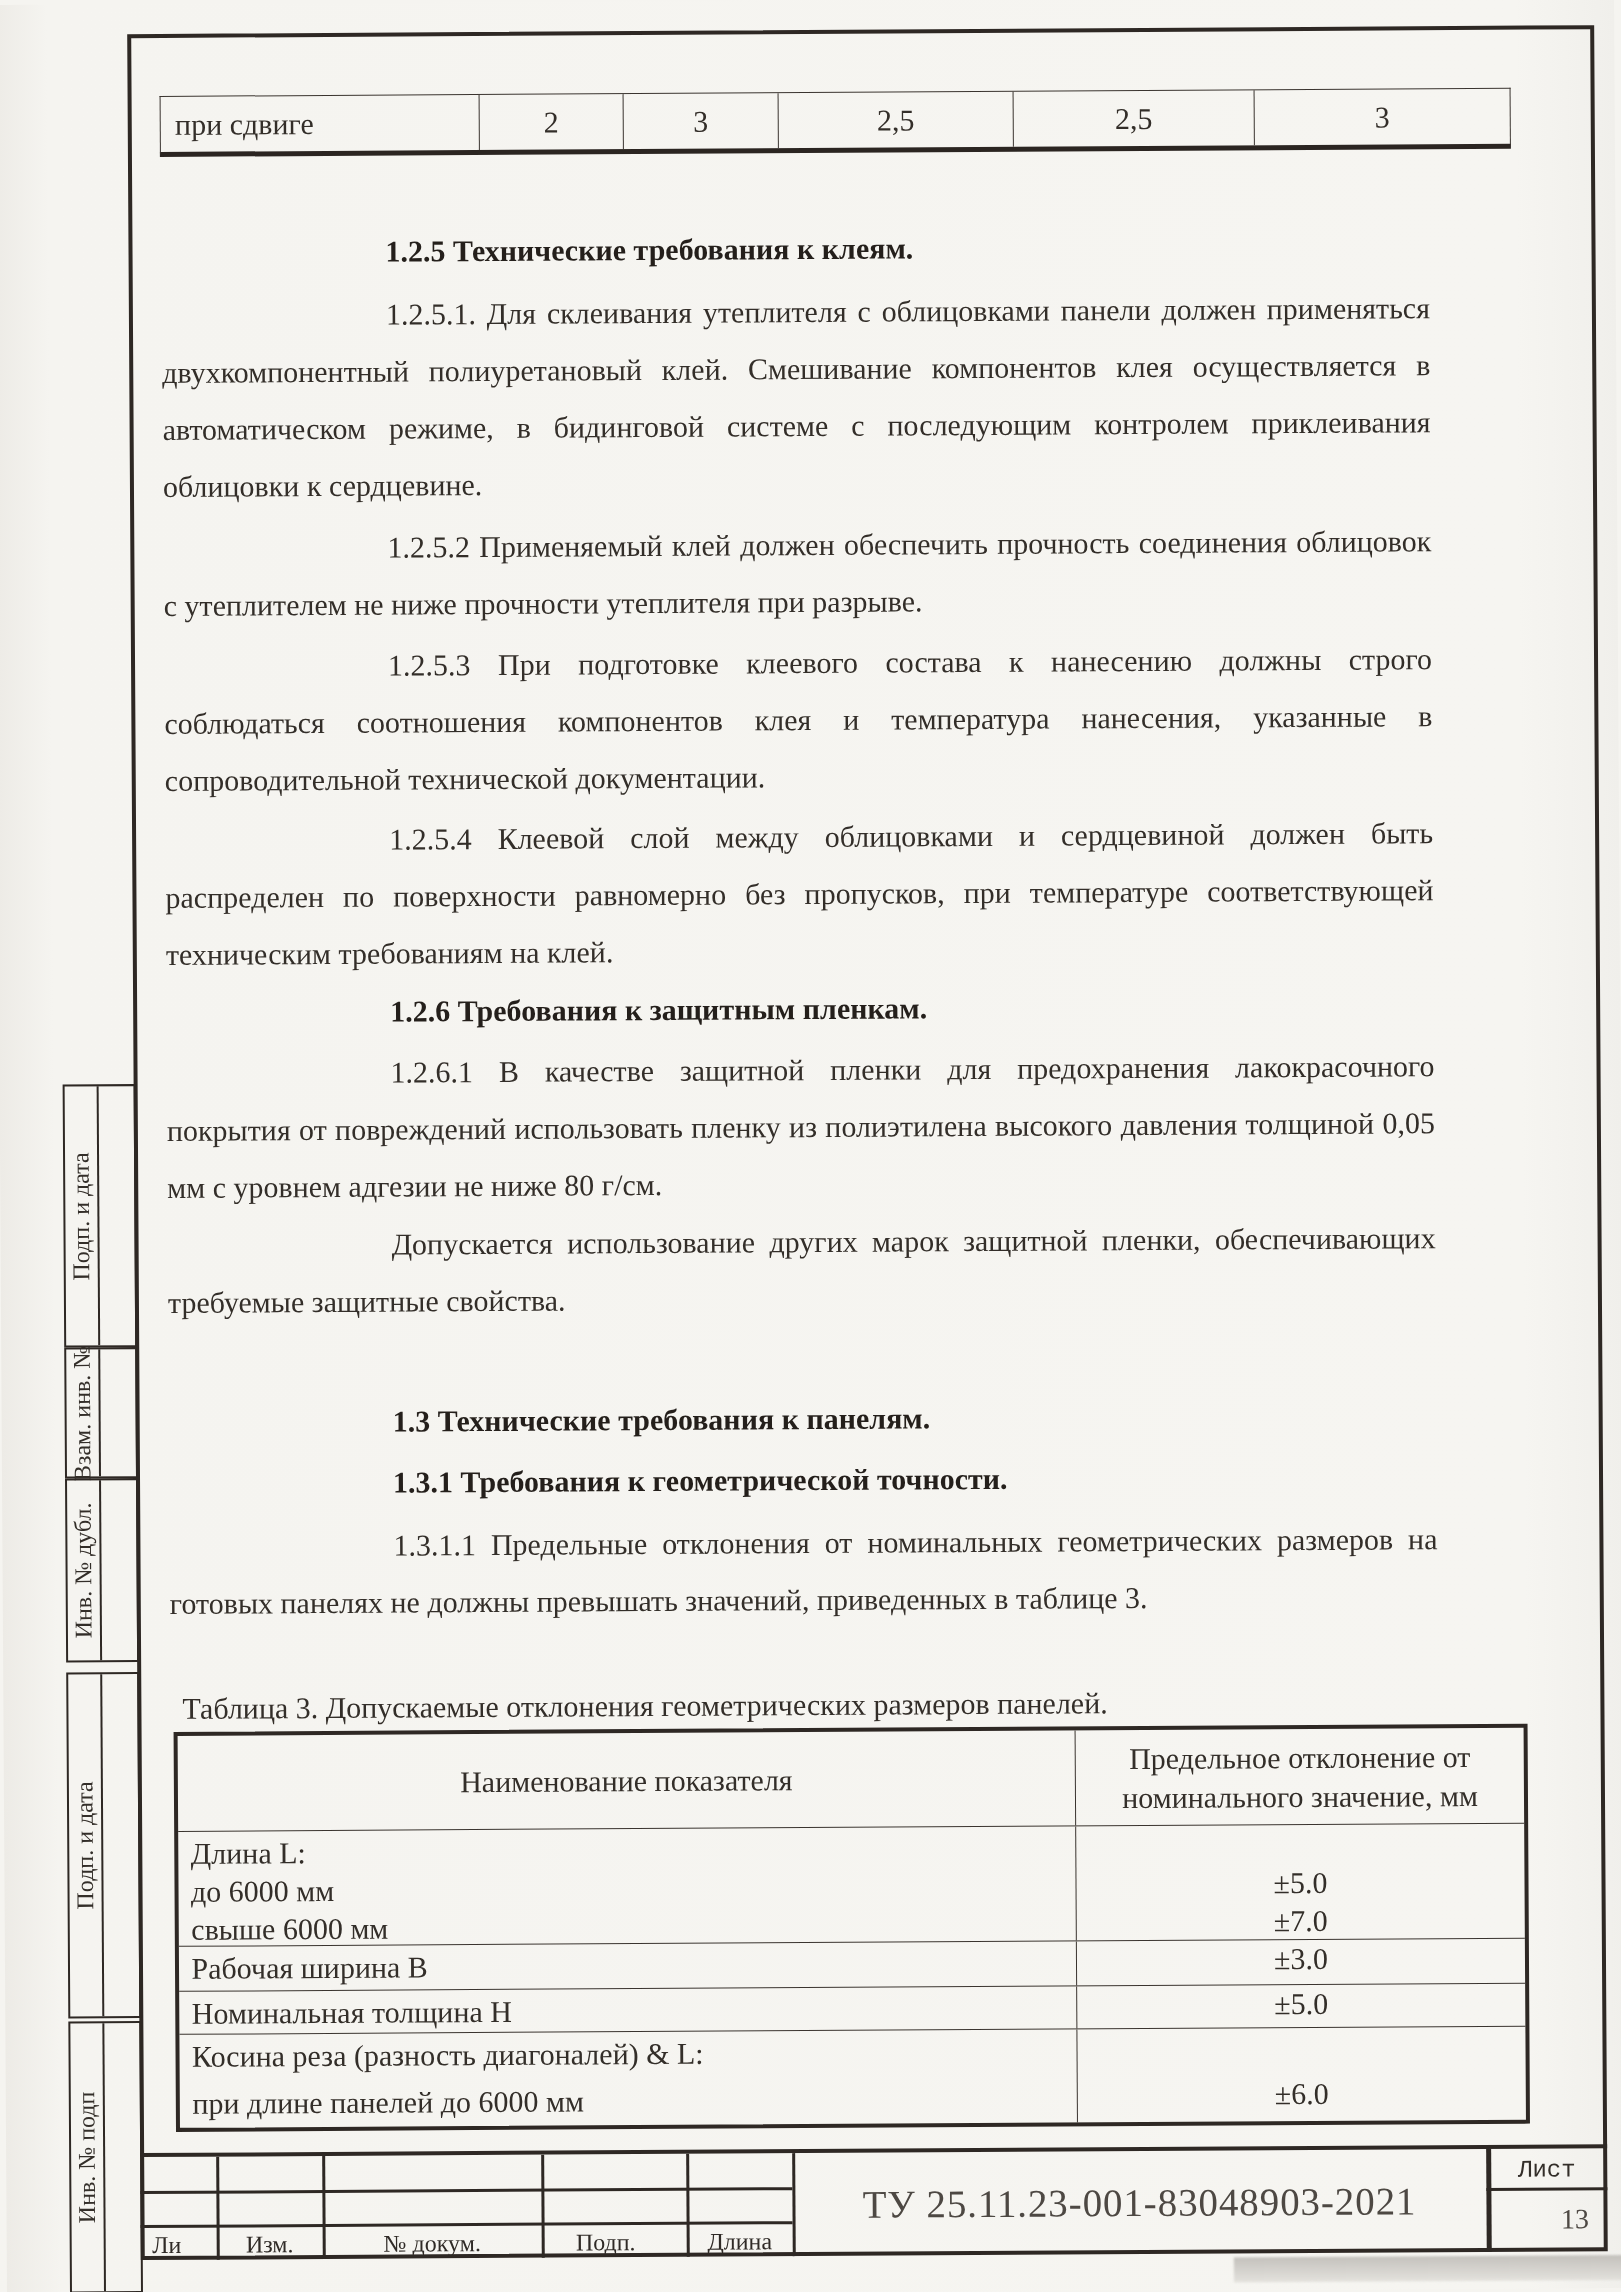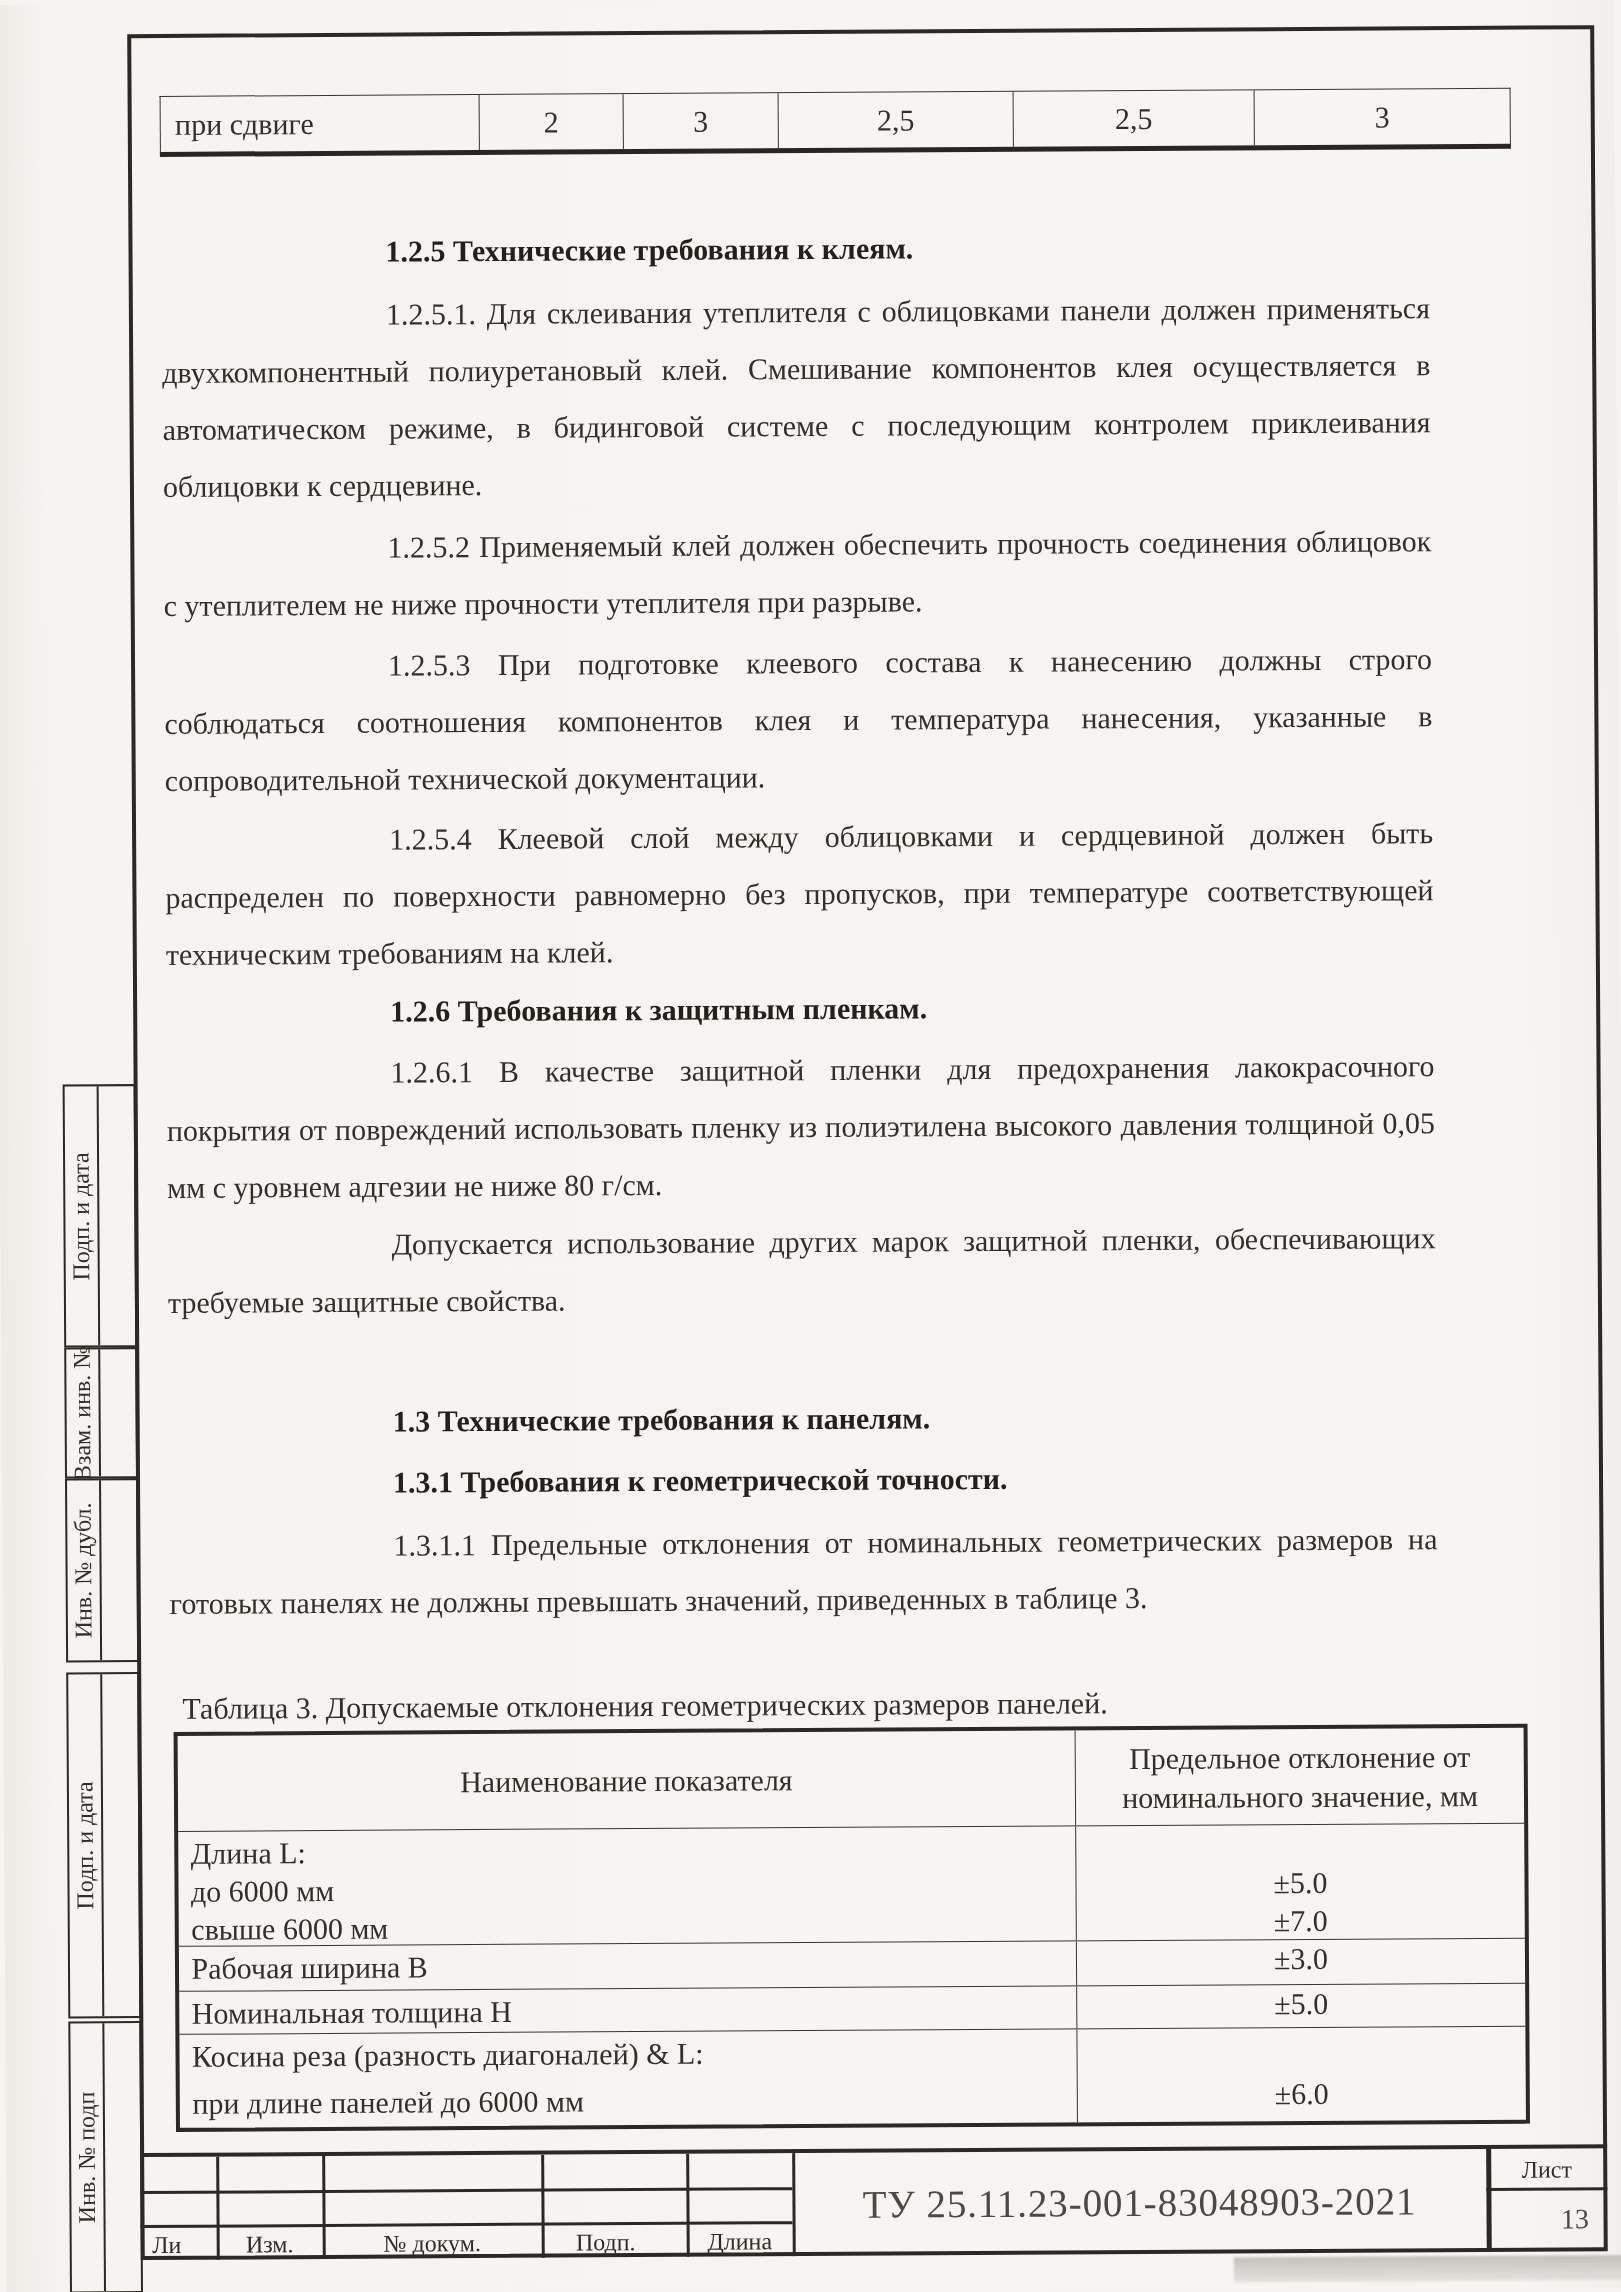--- a/index.html
+++ b/index.html
@@ -70,21 +70,21 @@
   }
   .vl { position:absolute; top:0; width:2.7px; height:100%; background:#2e2824; }
   .vl-bold { width:4.5px; }
   .hl { position:absolute; left:0; height:2.7px; background:#2e2824; }
   .stamp-label { position:absolute; font-size:24px; text-align:center; color:#2f2a26; }
   .doc-number {
     position:absolute; left:652px; width:694px; top:0; height:103px;
     display:flex; align-items:center; justify-content:center;
     font-size:39px; letter-spacing:0.9px; color:#4d4843;
   }
-  .list-label { position:absolute; left:1346px; width:121px; top:3.6px; height:36px; display:flex; align-items:center; justify-content:center; font-size:24px; }
+  .list-label { position:absolute; left:1346px; width:121px; top:3.6px; height:36px; display:flex; align-items:center; justify-content:center; font-size:24px;font-family:Liberation Mono, monospace; }
   .list-number { position:absolute; left:1346px; width:121px; top:39px; height:64px; display:flex; align-items:center; justify-content:center; font-size:28px; color:#4d4843;padding-left:28px; }
   .scan-shadow {
     position:absolute; left:1227px; top:2260px; width:394px; height:25px;
     background:linear-gradient(180deg,#b4b1ac,#dedcd7); opacity:.75; filter:blur(0.9px);
   }
 </style>
 </head>
 <body>
 
 <div class="sheet">

